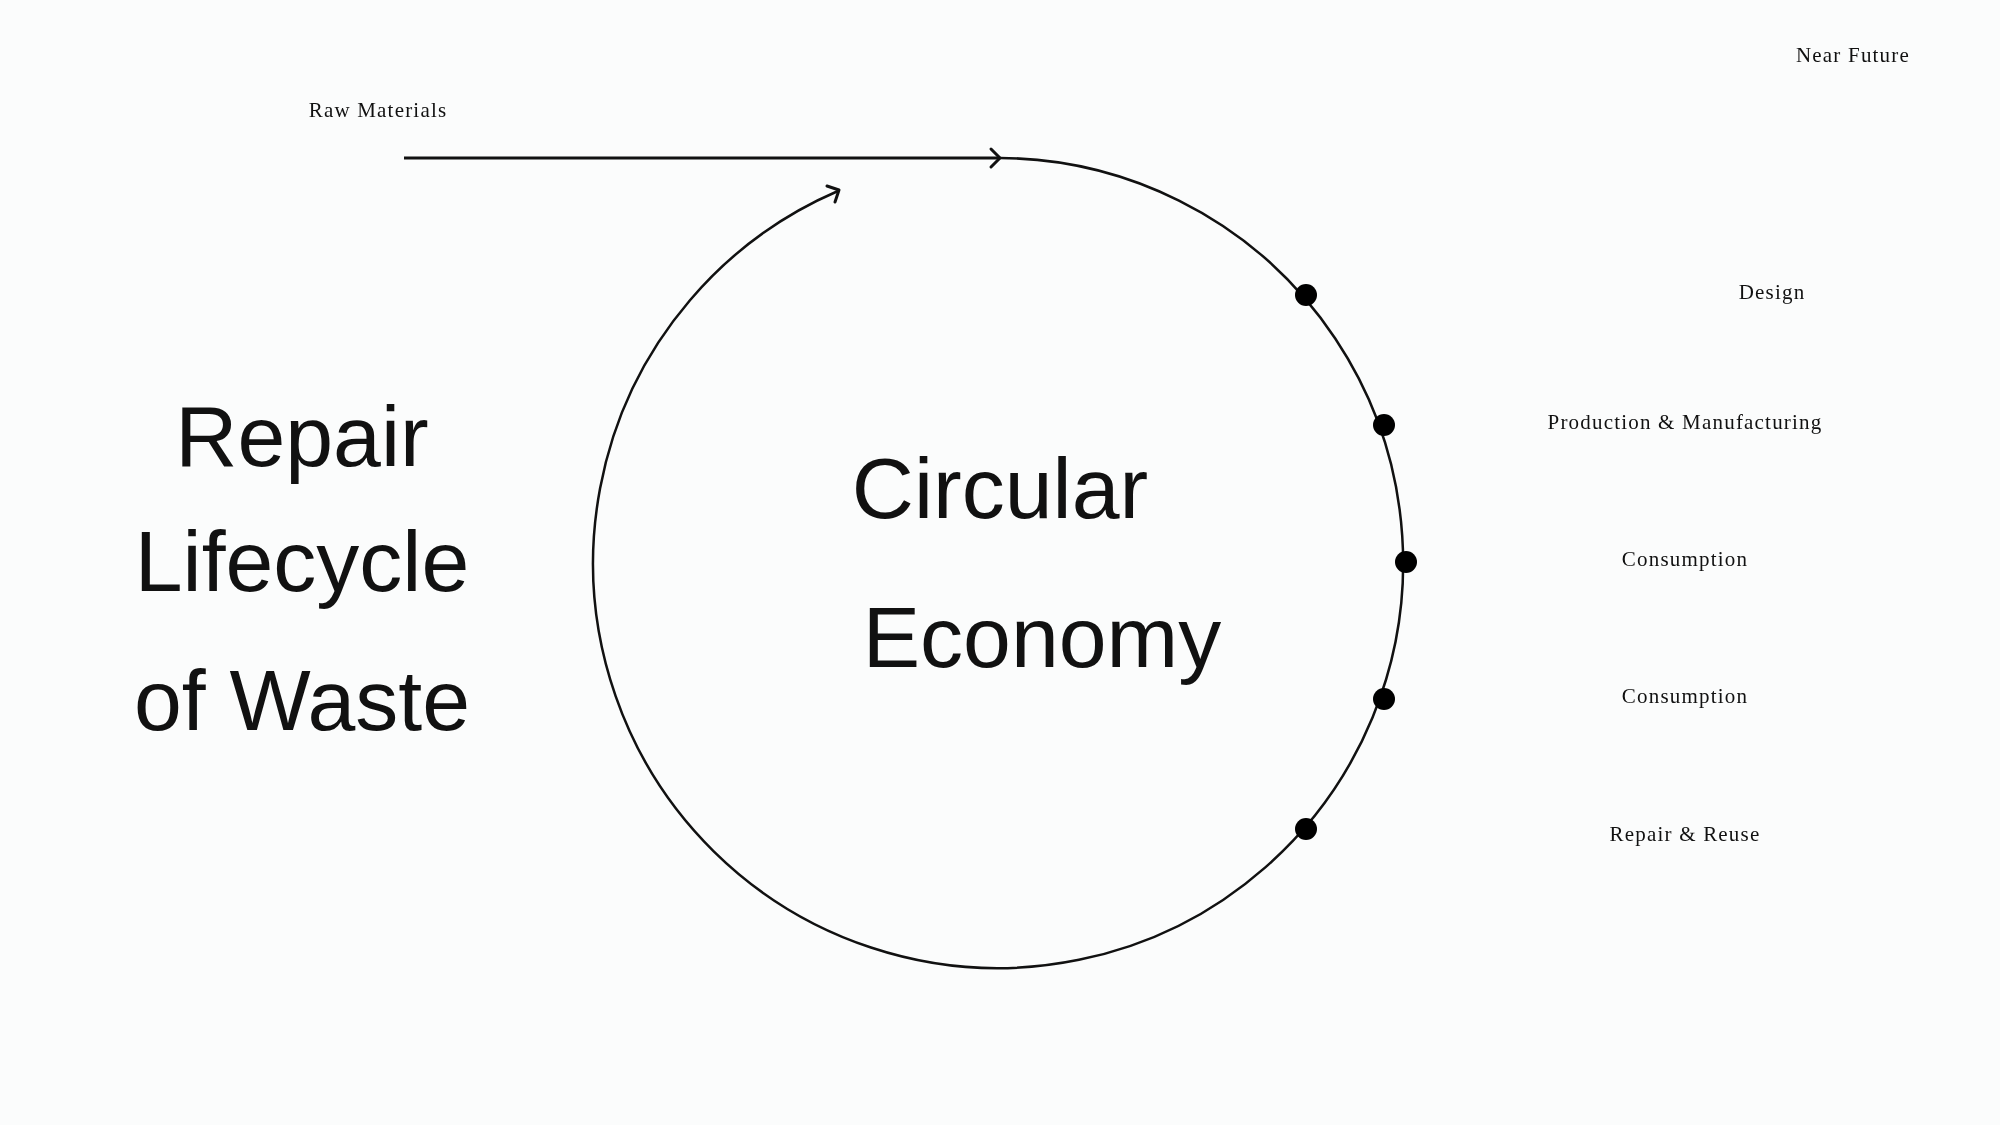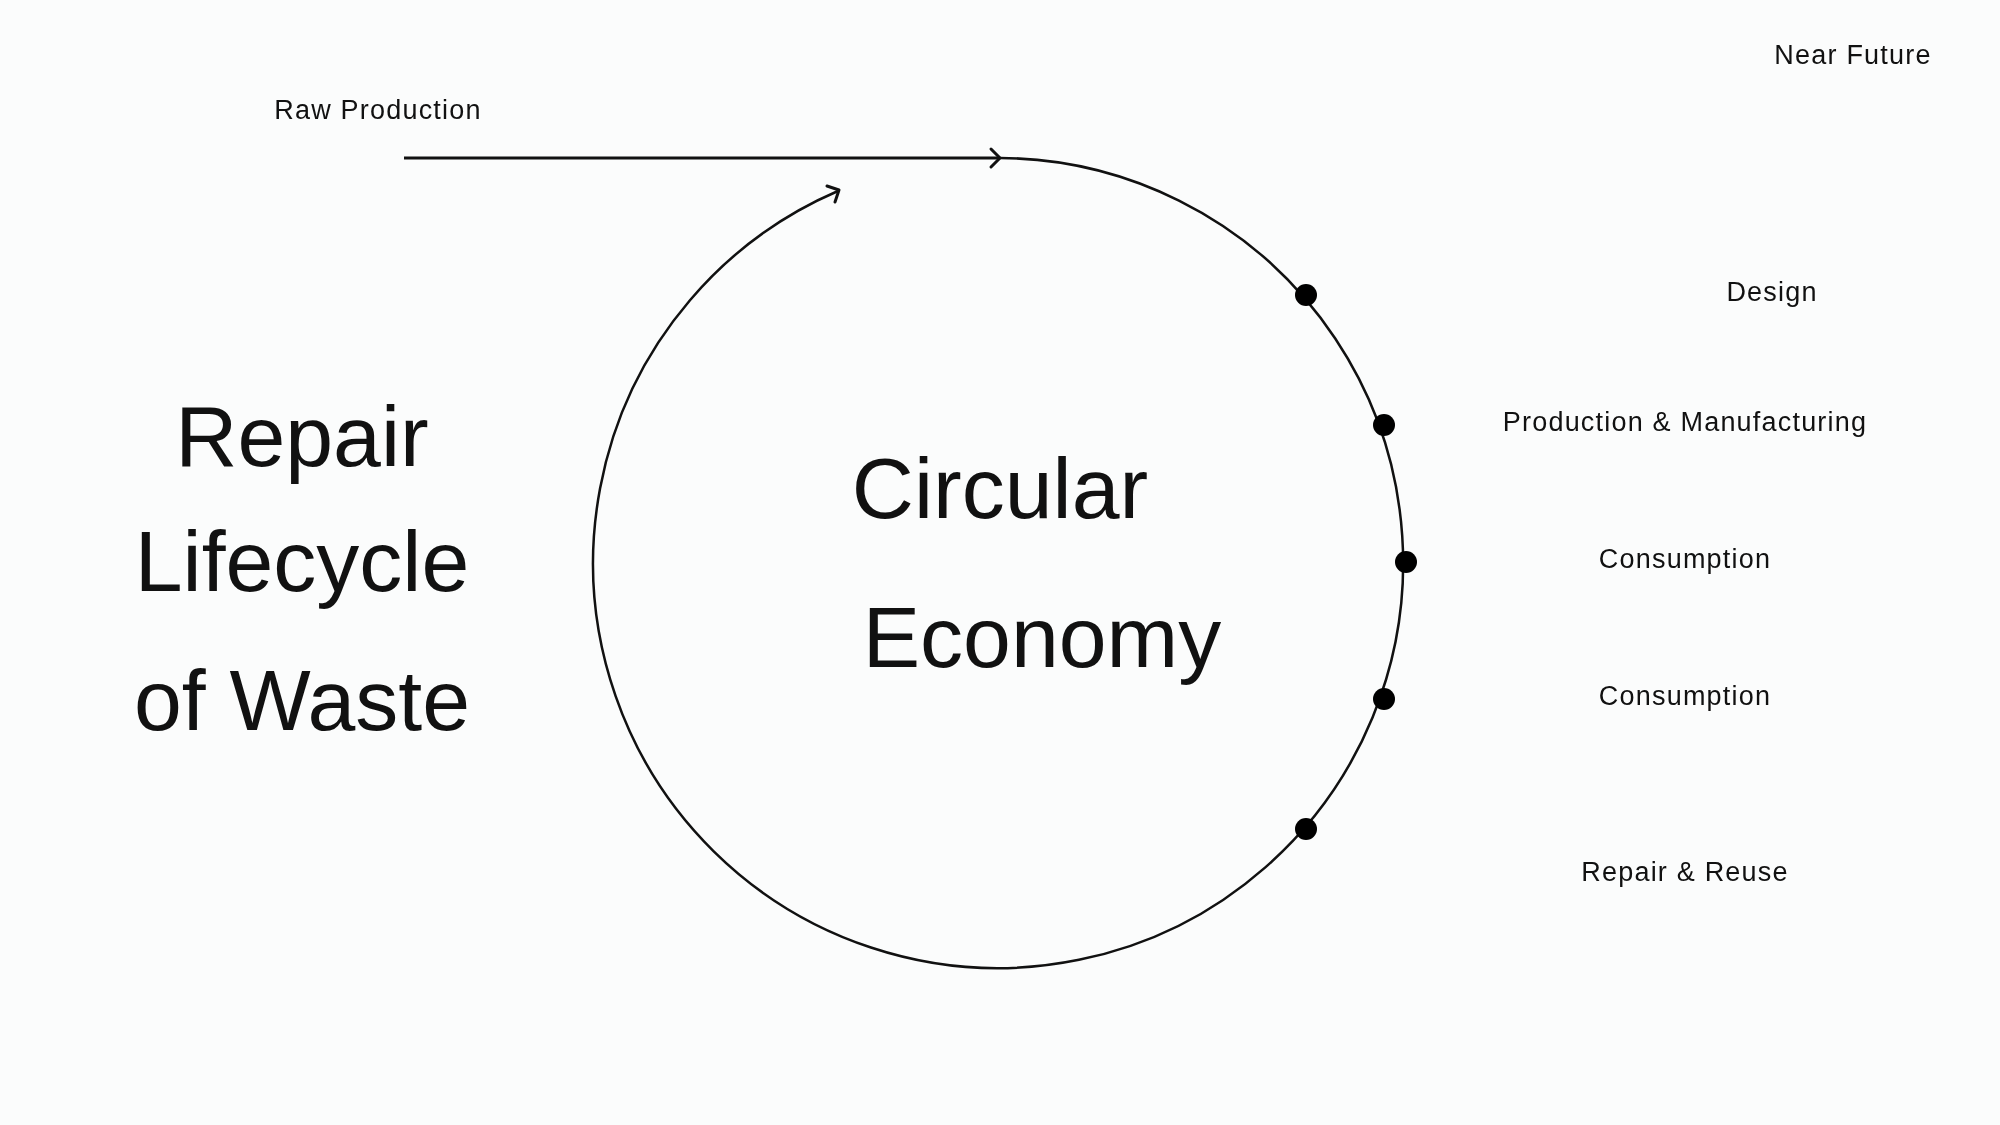--- a/index.html
+++ b/index.html
@@ -1,20 +1,20 @@
 <!DOCTYPE html>
 <html><head>
 <meta charset="utf-8">
 <style>
   html, body { margin: 0; padding: 0; }
   body {
     width: 2000px; height: 1125px; overflow: hidden;
     background: #fbfcfc; position: relative;
   }
-  .mono { font-family: Liberation Sans, sans-serif; color: #111; position: absolute; white-space: nowrap; transform: translate(-50%, -50%); font-size: 27px; letter-spacing: 1.2px; }
+  .mono { font-family: Liberation Serif, serif; color: #111; position: absolute; white-space: nowrap; transform: translate(-50%, -50%); font-size: 21px; letter-spacing: 1.2px; }
   .sans { font-family: "Liberation Sans", "DejaVu Sans", sans-serif; color: #111; position: absolute; white-space: nowrap; transform: translate(-50%, -50%); }
   .big { font-size: 86px; line-height: 1; }
   svg#diagram { position: absolute; left: 0; top: 0; }
 </style>
 </head>
 <body>
 
 <svg id="diagram" width="2000" height="1125" viewBox="0 0 2000 1125">
 
   <line x1="404" y1="158" x2="1000" y2="158" stroke="#111" stroke-width="3"></line>
@@ -26,32 +26,32 @@
 
   <circle cx="1306" cy="295" r="11" fill="#000"></circle>
   <circle cx="1384" cy="425" r="11" fill="#000"></circle>
   <circle cx="1406" cy="562" r="11" fill="#000"></circle>
   <circle cx="1384" cy="699" r="11" fill="#000"></circle>
   <circle cx="1306" cy="829" r="11" fill="#000"></circle>
 </svg>
 
 <div class="mono" style="left:1853px; top:55px;">Near Future</div>
 
-<div class="mono" style="left:378px; top:110px;">Raw Production</div>
+<div class="mono" style="left:378px; top:110px;">Raw Materials</div>
 
 <div>
   <div class="sans big" style="left:302px; top:436px;">Repair</div>
   <div class="sans big" style="left:302px; top:561px;">Lifecycle</div>
   <div class="sans big" style="left:302px; top:686px;margin-top:14px;">of Waste</div>
 </div>
 
 <div>
   <div class="sans big" style="left:1000px; top:488px;">Circular</div>
   <div class="sans big" style="left:1000px; top:637px;margin-left:42px;">Economy</div>
 </div>
 
 <div>
   <div class="mono" style="left:1772px; top:292px;">Design</div>
   <div class="mono" style="left:1685px; top:422px;">Production &amp; Manufacturing</div>
   <div class="mono" style="left:1685px; top:559px;">Consumption</div>
   <div class="mono" style="left:1685px; top:696px;">Consumption</div>
-  <div class="mono" style="left:1685px; top:872px;">Repair &amp; Reuse</div>
+  <div class="mono" style="left:1685px; top:834px;">Repair &amp; Reuse</div>
 </div>
 
 </body></html>

